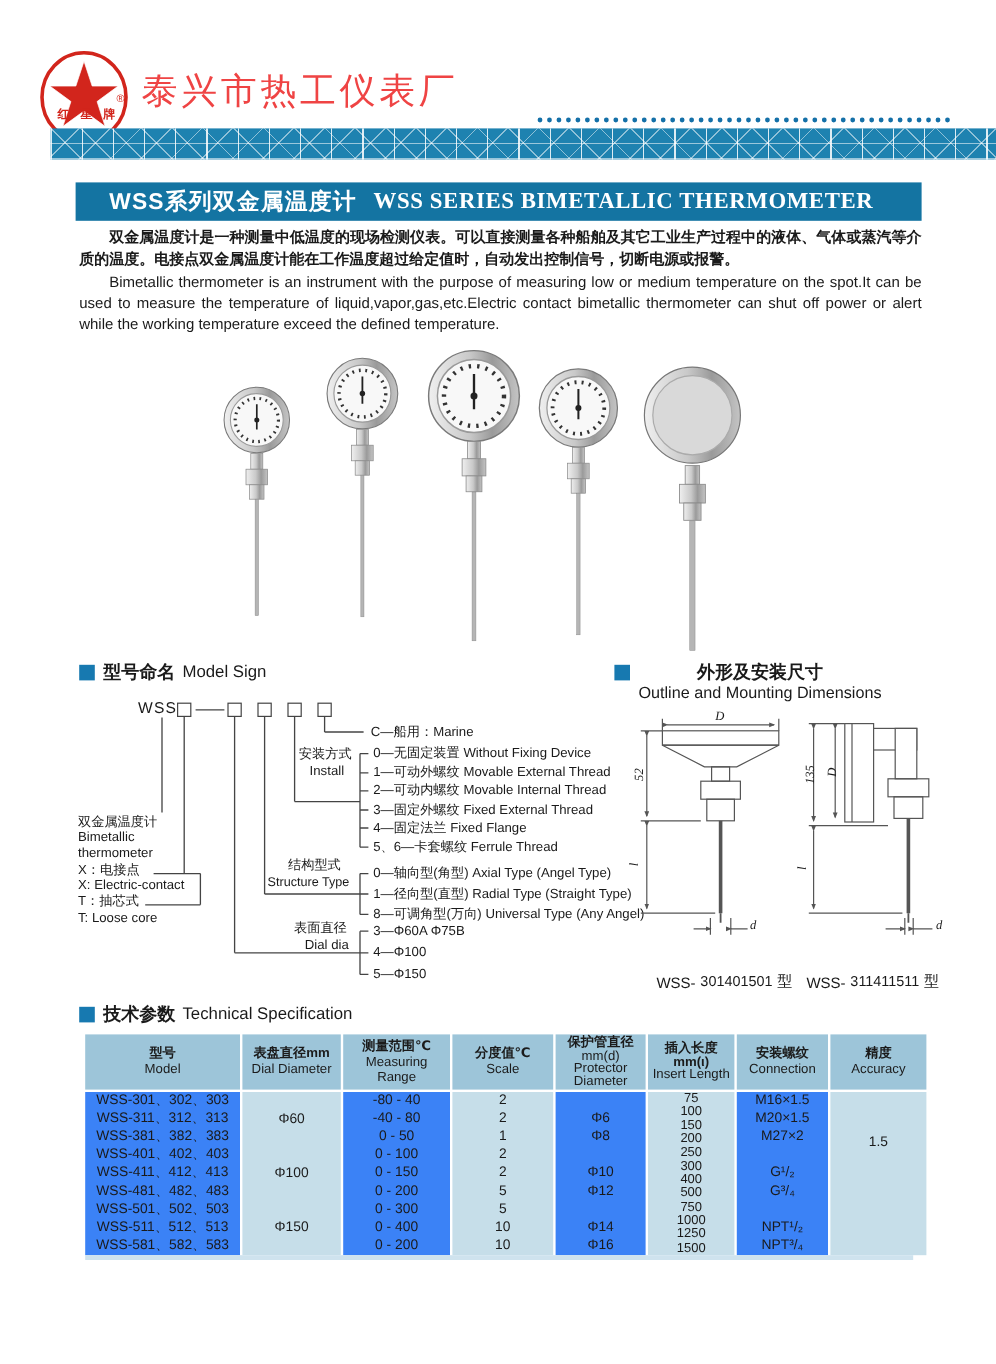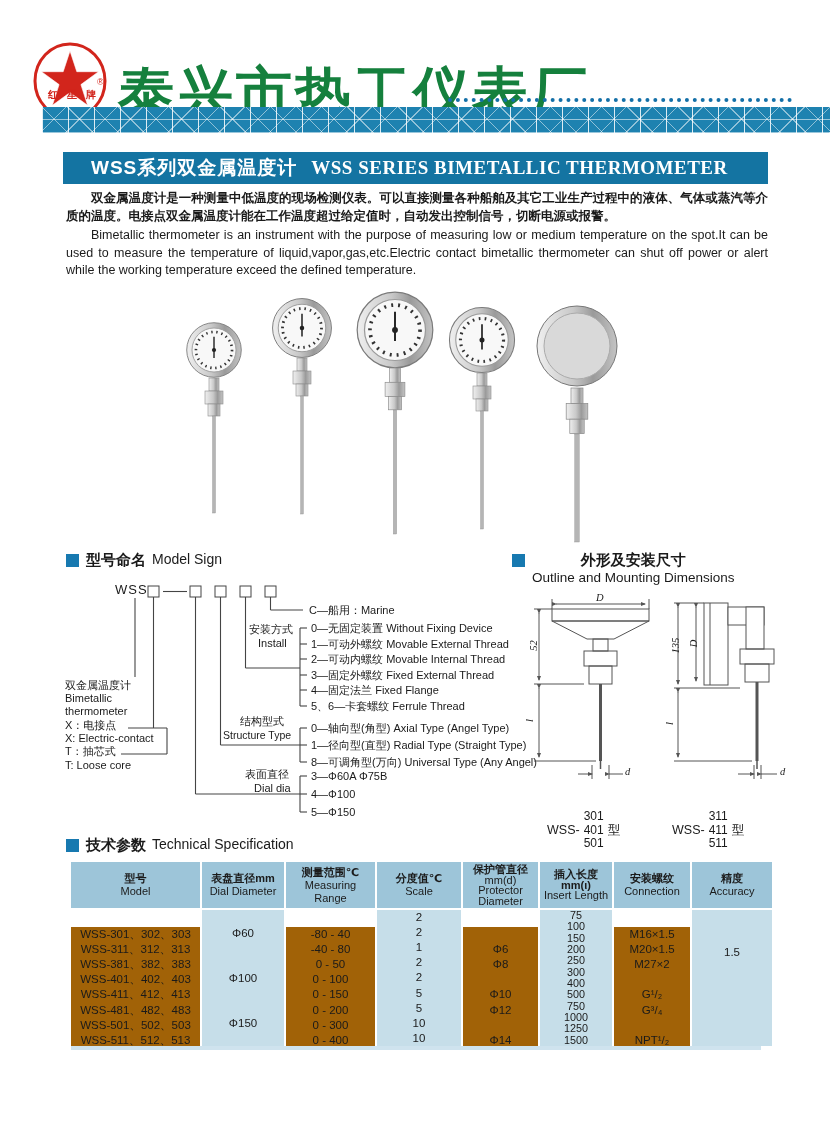--- a/index.html
+++ b/index.html
@@ -1,21 +1,21 @@
 <!DOCTYPE html>
 <html><head>
 <meta charset="utf-8">
 <style>
   html,body{margin:0;padding:0;background:#fff;}
   .page{position:relative;width:830px;height:1137px;background:#fff;overflow:hidden;
         font-family:"Liberation Sans","DejaVu Sans",sans-serif;color:#1a1a1a;}
   .abs{position:absolute;}
 
   
-  .company-name{left:118px;top:56px;font-size:56px;font-weight:bold;letter-spacing:3px;color:#15803d;white-space:nowrap;}
+  .company-name{left:118px;top:56px;font-size:30px;font-weight:normal;letter-spacing:3px;color:#ef4444;white-space:nowrap;}
   .dotline{left:448px;top:76px;width:344px;height:22px;border-bottom:4px dotted #1470a8;}
   .brand-text{left:48px;top:88px;font-size:10px;font-weight:bold;color:#d2251c;letter-spacing:9px;white-space:nowrap;}
   .regmark{left:97px;top:77px;font-size:9px;color:#d2251c;}
   .lattice{left:42px;top:107px;width:788px;height:26px;background-color:#1e82b0;
     background-image:
       repeating-linear-gradient(90deg, rgba(255,255,255,.85) 0 1px, transparent 1px 26px),
       repeating-linear-gradient(0deg, rgba(255,255,255,.55) 0 1px, transparent 1px 13px),
       repeating-linear-gradient(45deg, rgba(255,255,255,.5) 0 1px, transparent 1px 18px),
       repeating-linear-gradient(-45deg, rgba(255,255,255,.5) 0 1px, transparent 1px 18px);}
 
@@ -42,32 +42,32 @@
   .diagram svg{position:absolute;left:0;top:0;}
   .dlab{position:absolute;font-size:11px;white-space:nowrap;line-height:12px;}
   .dlab.small{font-size:10.5px;}
   .wss-prefix{position:absolute;left:52px;top:0;font-size:13px;letter-spacing:1px;}
 
   
   .outline-svg{left:518px;top:593px;}
   .dim{position:absolute;font-size:10.5px;font-style:italic;font-family:"Liberation Serif","DejaVu Serif",serif;white-space:nowrap;}
   .rot{transform:rotate(-90deg);transform-origin:center;}
   .caption{position:absolute;display:flex;align-items:center;font-size:12.5px;white-space:nowrap;}
-  .caption .nums{display:flex;flex-direction:column;text-align:center;margin:0 4px;font-size:12px;line-height:13.5px;}
+  .caption .nums{display:flex;flex-direction:row;text-align:center;margin:0 4px;font-size:12px;line-height:13.5px;}
 
   
   .spec{left:71px;top:862px;width:690px;}
   .thead{display:flex;gap:2px;}
   .thead .hc{background:#9dc5d9;height:46px;display:flex;flex-direction:column;justify-content:center;align-items:center;
              font-size:11px;line-height:13px;text-align:center;color:#1b1b1b;flex:none;box-sizing:border-box;}
   .thead .hc .hcn{font-weight:bold;}
   .thead .hc.tight{line-height:10.5px;font-size:11px;}
   .tbody{display:flex;gap:2px;margin-top:2px;height:136px;}
   .col{flex:none;text-align:center;font-size:11.5px;overflow:hidden;box-sizing:border-box;}
-  .col.gray{background:#a16207;margin-top:17px;}
+  .col.gray{background:#3b82f6;}
   .col.blue{background:#c6dee9;}
   .ln{height:15.11px;line-height:15.11px;white-space:nowrap;}
   .ln2{height:11.33px;line-height:11.33px;font-size:10.8px;white-space:nowrap;}
   .dgroup{height:45.33px;display:flex;align-items:center;justify-content:center;}
   .bottom-strip{left:71px;top:1046px;width:690px;height:4px;background:#cfe3ee;}
 
   .w1{width:129px}.w2{width:82px}.w3{width:89px}.w4{width:84px}.w5{width:75px}.w6{width:72px}.w7{width:76px}.w8{width:80px}
 </style>
 </head>
 <body>

